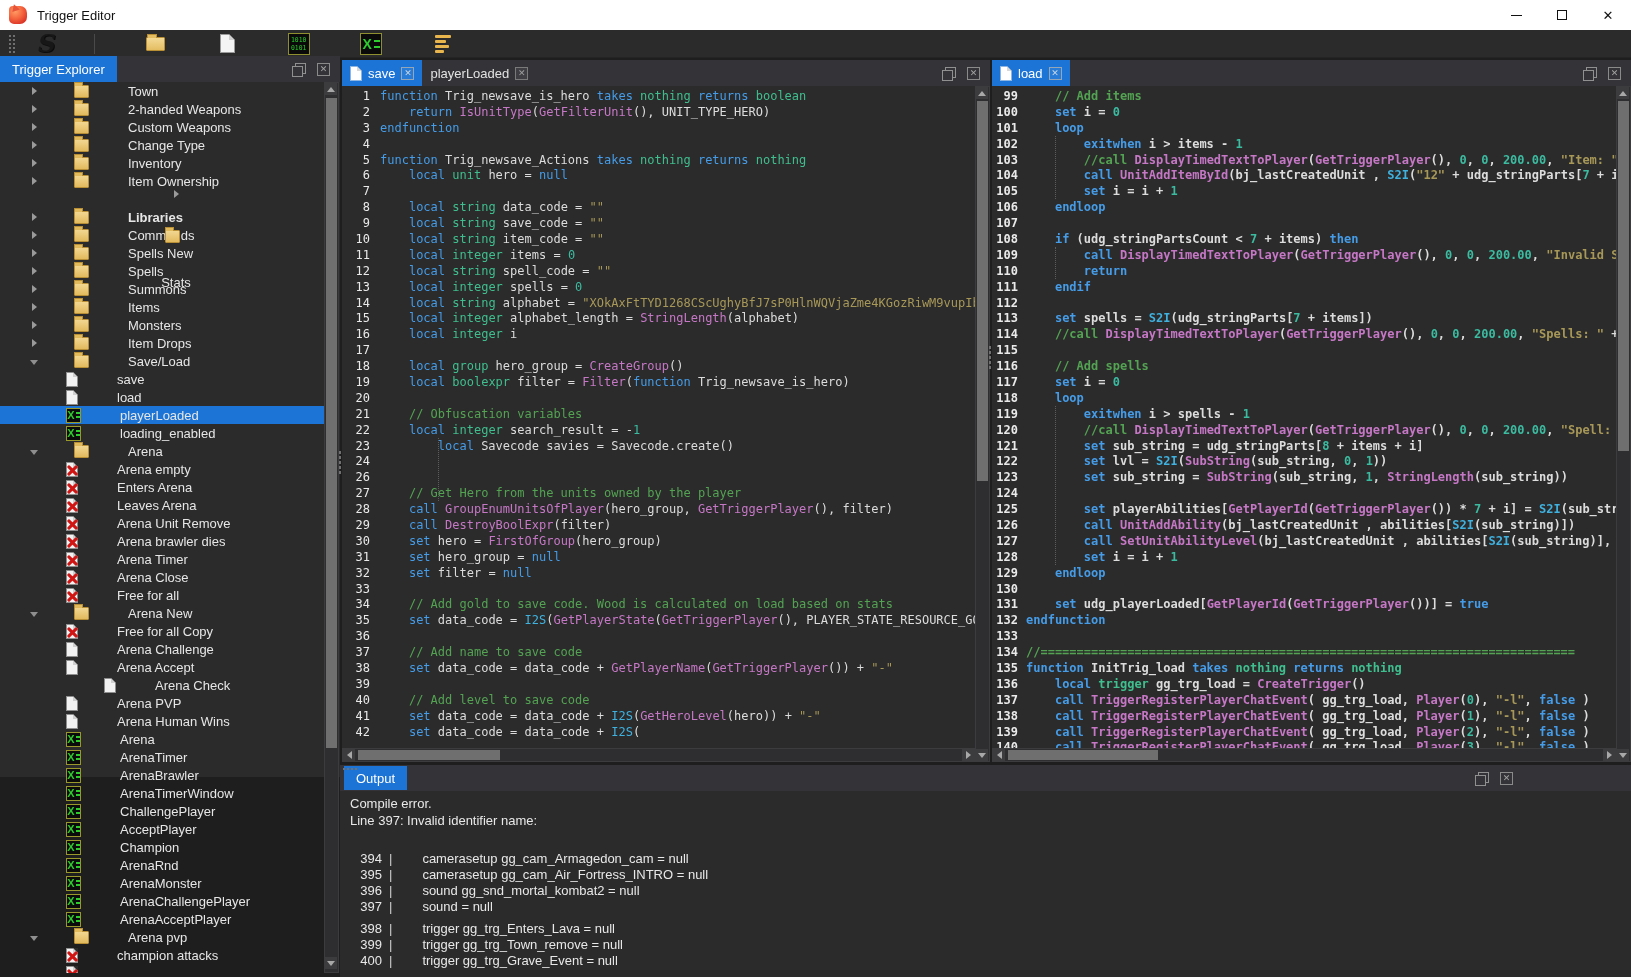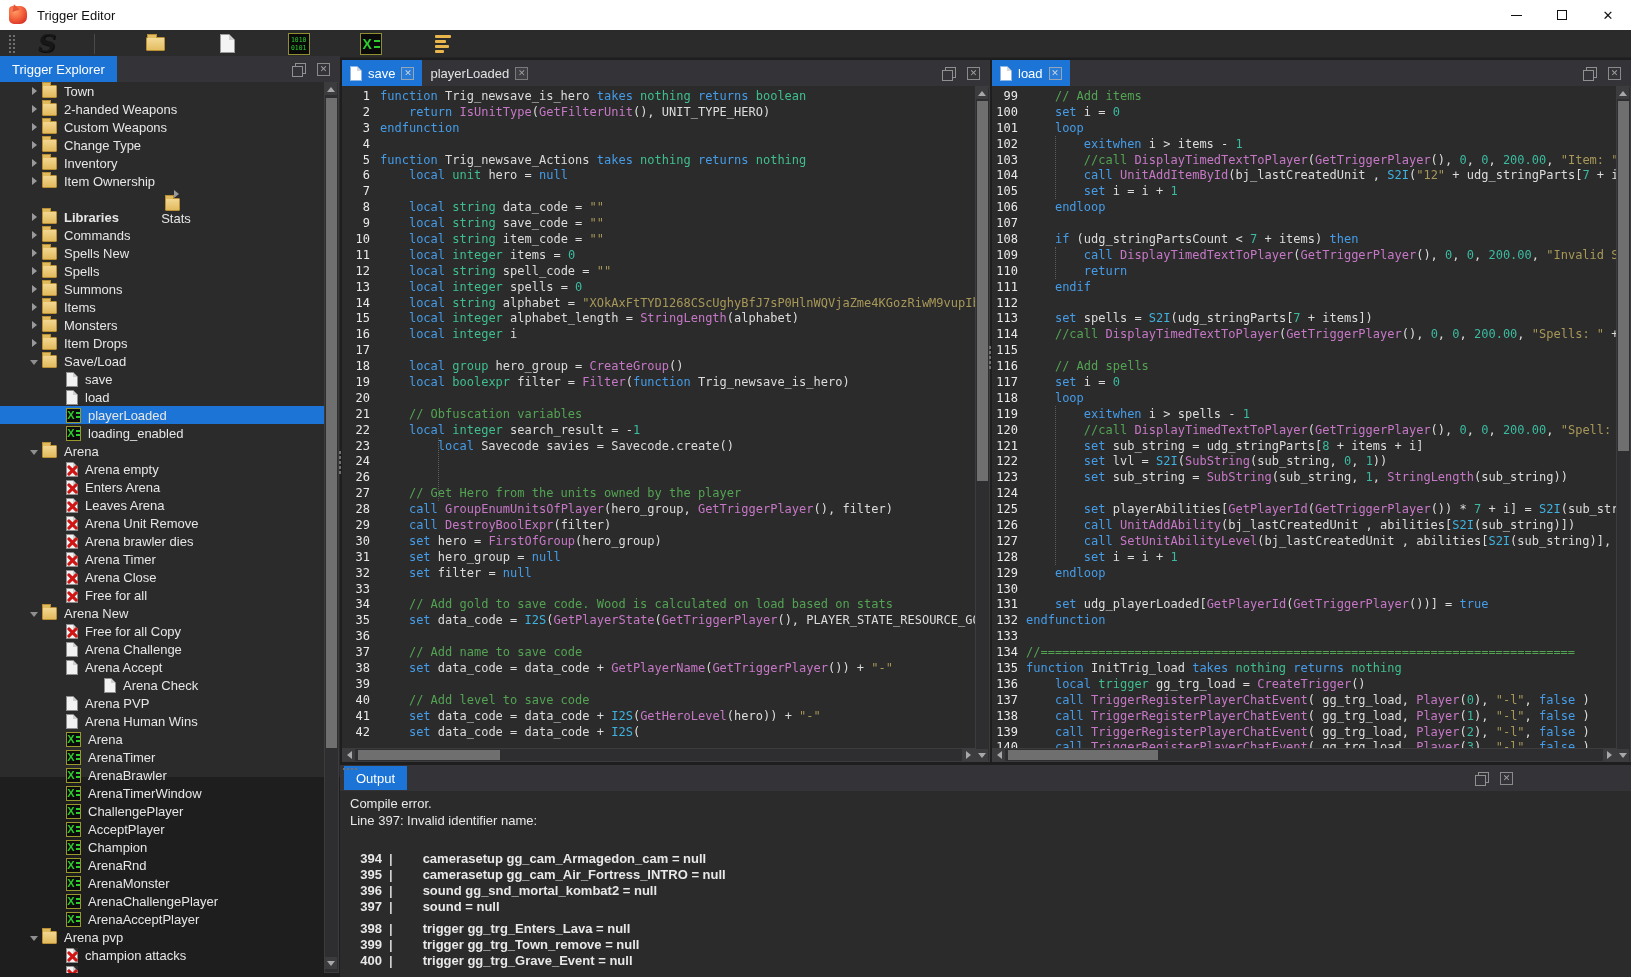--- a/index.html
+++ b/index.html
@@ -54,21 +54,21 @@
         text-align:center;background:rgba(255,255,255,.06);}
   .tab:not(.active) .xbox{border-color:#7a7a7a;color:#9d9d9d;}
   .hicons{margin-left:auto;display:flex;gap:12px;margin-right:10px;}
   .restore{width:13px;height:13px;position:relative;}
   .restore:before{content:"";position:absolute;left:3px;top:0;width:9px;height:9px;border:1px solid #909090;}
   .restore:after{content:"";position:absolute;left:0;top:3px;width:9px;height:9px;border:1px solid #909090;background:#343438;}
   .closebox{width:13px;height:13px;border:1px solid #8a8a8a;color:#a3a3a3;font-size:9px;line-height:11px;text-align:center;}
   
   .left-panel{position:absolute;left:0;top:56px;width:340px;height:721px;background:#2b2b2c;}
   .tree{position:absolute;left:0;top:26px;width:326px;height:891px;overflow:hidden;font-size:13px;}
-  .trow{height:18px;display:flex;align-items:center;white-space:nowrap;}
+  .trow{height:18px;display:flex;align-items:center;white-space:nowrap;gap:32px;}
   .trow.sel{background:#1b74d6;}
   .exp{width:16px;display:inline-flex;justify-content:center;flex:none;}
   .exp.collapsed i{border-left:5px solid #9a9a9a;border-top:4px solid transparent;border-bottom:4px solid transparent;}
   .exp.expanded i{border-top:5px solid #8f8f8f;border-left:4px solid transparent;border-right:4px solid transparent;margin-top:2px;}
   .ticon{flex:none;margin-right:7px;position:relative;}
   .ticon.folder{width:15px;height:13px;background:linear-gradient(#f2d792,#e2ba5e);border:1px solid #b98f35;border-radius:1px;}
   .ticon.folder:before{content:"";position:absolute;left:-1px;top:-4px;width:7px;height:3px;background:#e2ba5e;border:1px solid #b98f35;border-bottom:none;}
   .ticon.page,.ticon.pagex{width:12px;height:15px;background:#f2f2f2;border:1px solid #8e8e8e;}
   .ticon.page:before,.ticon.pagex:before{content:"";position:absolute;right:-1px;top:-1px;border-style:solid;
         border-width:0 5px 5px 0;border-color:#2b2b2c #2b2b2c #cfcfcf #cfcfcf;}
@@ -99,21 +99,21 @@
   .t-down{border-left:4px solid transparent;border-right:4px solid transparent;border-top:5px solid #a8a8a8;}
   .t-left{border-top:4px solid transparent;border-bottom:4px solid transparent;border-right:5px solid #a8a8a8;}
   .t-right{border-top:4px solid transparent;border-bottom:4px solid transparent;border-left:5px solid #a8a8a8;}
   .sb.v{width:15px;} .sb.h{height:14px;}
   .sb.v .thumb{left:1px;width:11px;} .sb.h .thumb{top:1px;height:10px;}
   
   .output-panel{position:absolute;left:340px;top:765px;width:1291px;height:212px;background:#2b2b2b;}
   .output-head{position:absolute;left:0;top:0;right:0;height:26px;background:#343438;display:flex;align-items:center;}
   .output-body{position:absolute;left:0;top:26px;right:0;bottom:0;font-size:13px;color:#e8e8e8;overflow:hidden;}
   .omsg{margin:0 0 0 10px;line-height:17px;}
-  .ogroup{margin-top:0;font-weight:bold;}
+  .ogroup{margin-top:0;}
   .orow{display:flex;line-height:16px;}
   .onum{width:42px;text-align:right;flex:none;}
   .obar{margin-left:7px;color:#cfcfcf;}
   .otext{margin-left:30px;}
   .splitgrip{position:absolute;width:4px;height:26px;
         background-image:radial-gradient(#707070 1px,transparent 1.2px);background-size:4px 5px;}
   .dotgrip{position:absolute;width:16px;height:4px;
         background-image:radial-gradient(#707070 1px,transparent 1.2px);background-size:4px 4px;}
 </style>
 </head>
@@ -734,21 +734,21 @@
         <div class="tab active">
           <span class="tabpage"></span>
           <span>load</span>
           <span class="xbox">✕</span>
         </div>
         <div class="hicons">
           <span class="restore"></span>
           <span class="closebox">✕</span>
         </div>
       </div>
-    <div class="code-area" id="right-area" style="right:7px;">
+    <div class="code-area" id="right-area" style="right:7px;font-weight:bold;">
       <div class="code-lines" id="right-code">
           <div class="cl">
             <span class="ln">99</span>
             <pre class="ct"><span class="tok-p">    </span><span class="tok-c">// Add items</span></pre>
           </div>
           <div class="cl">
             <span class="ln">100</span>
             <pre class="ct"><span class="tok-p">    </span><span class="tok-k">set</span><span class="tok-p"> i = </span><span class="tok-n">0</span></pre>
           </div>
           <div class="cl">

